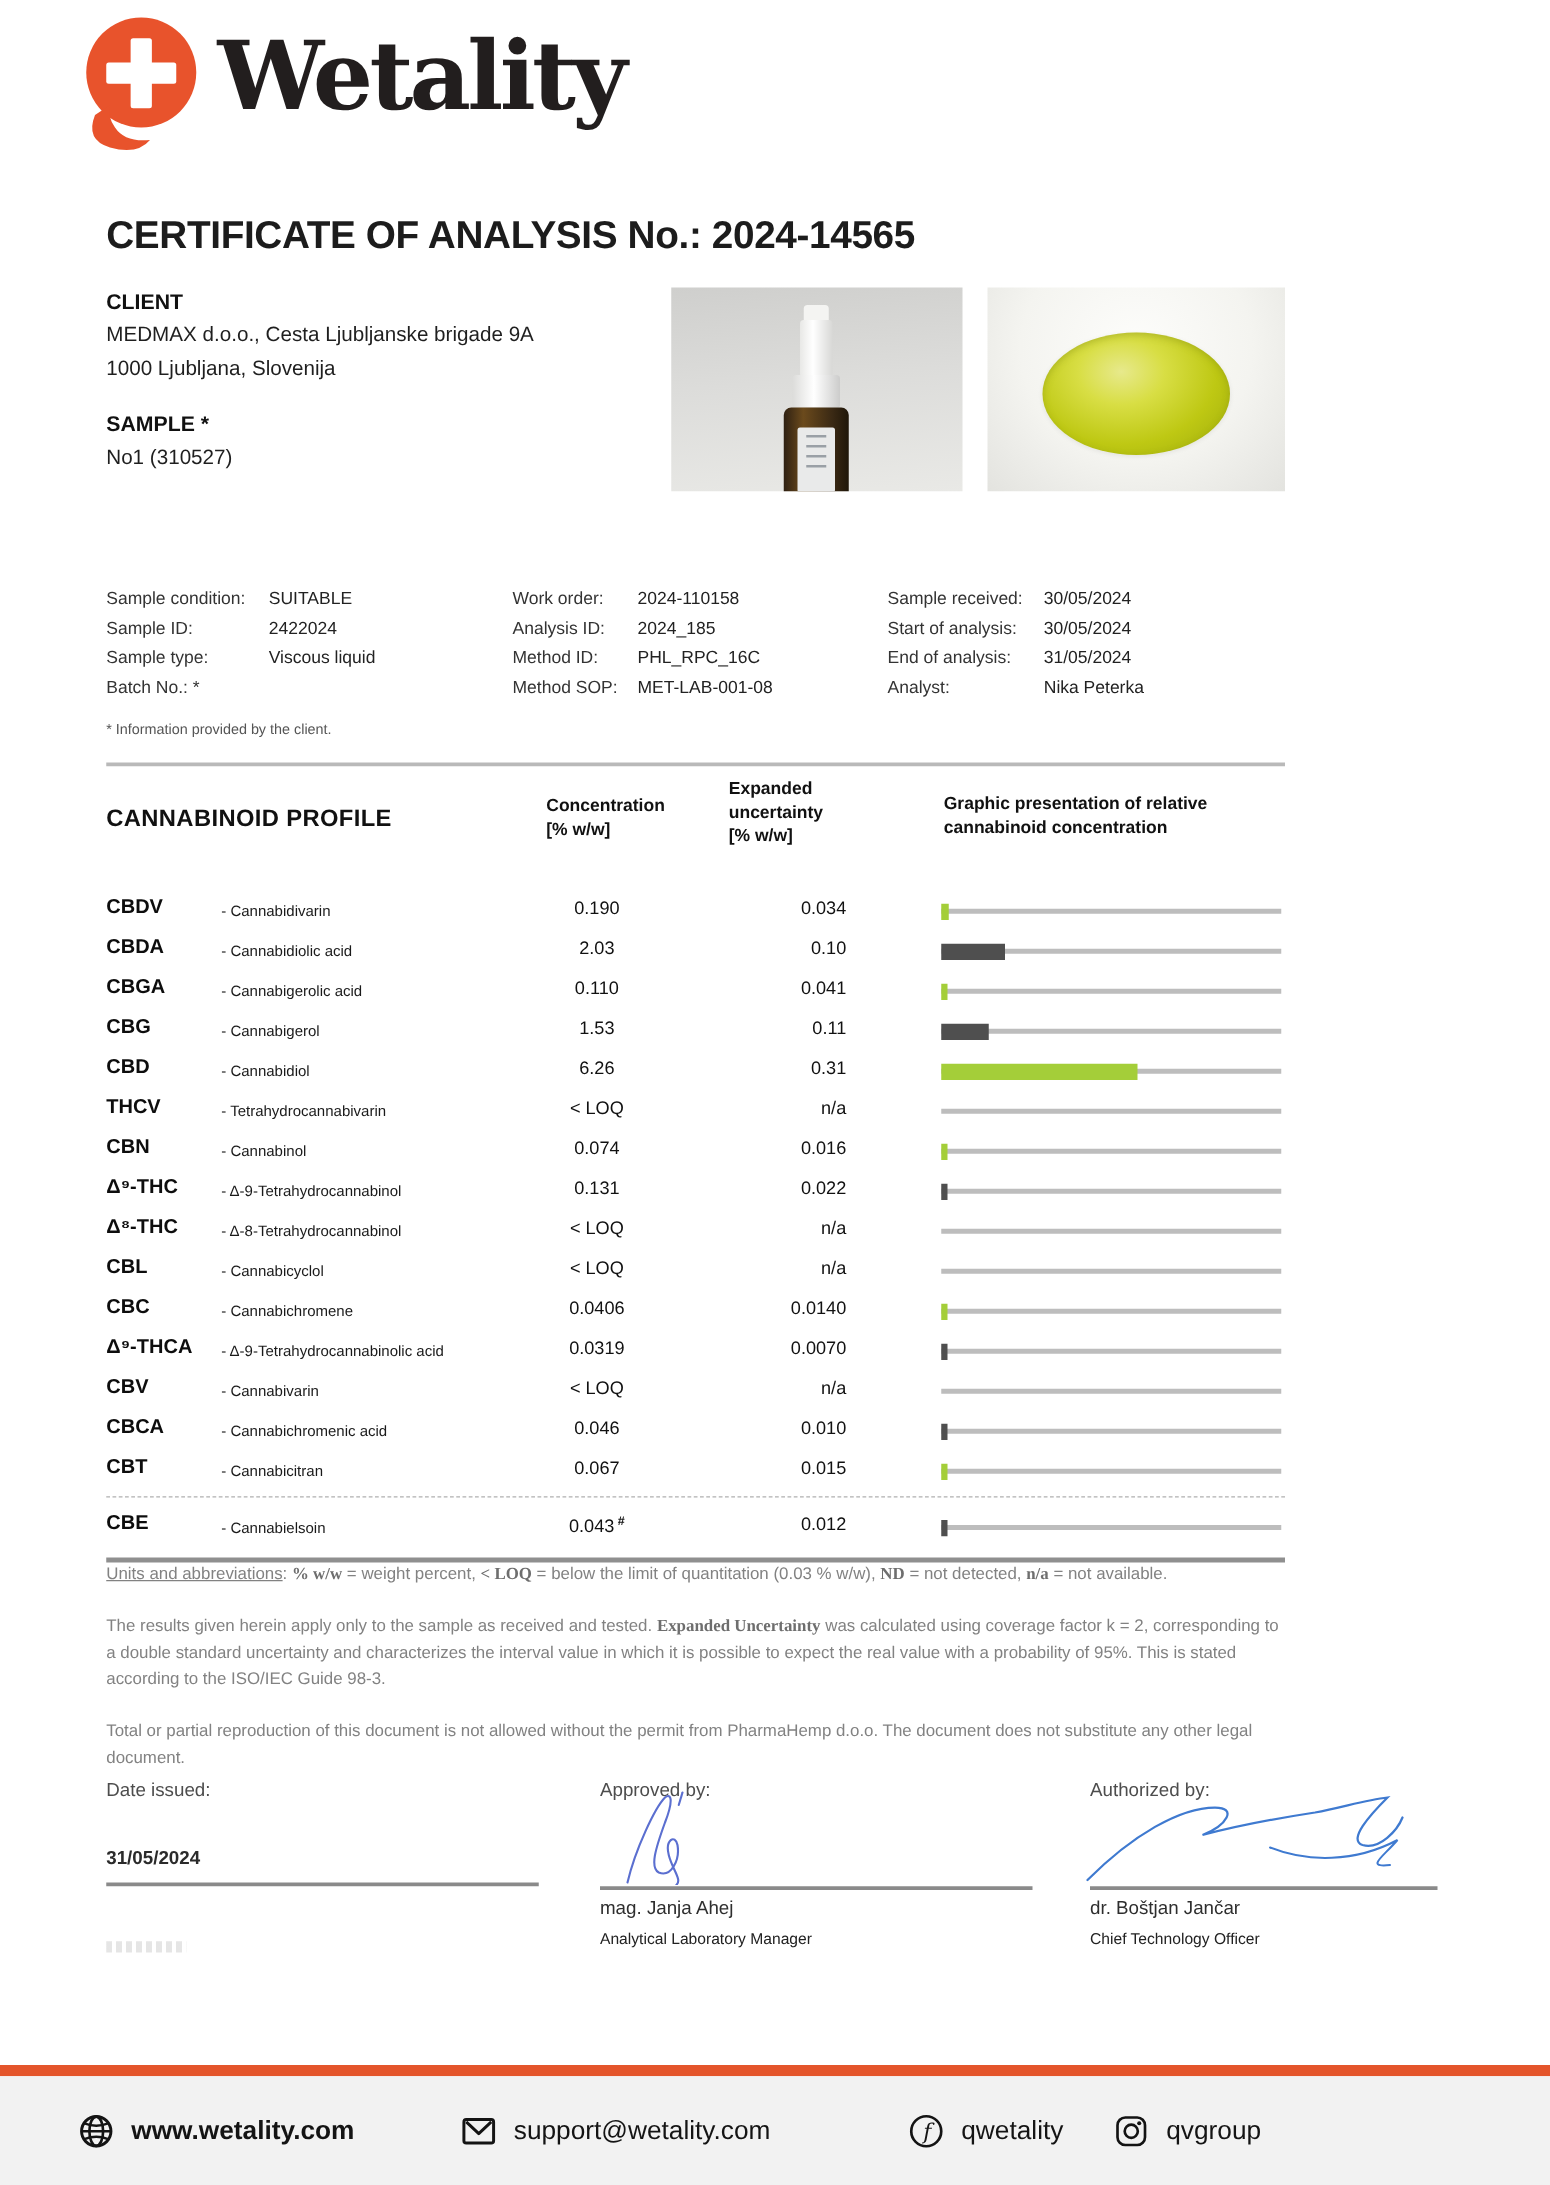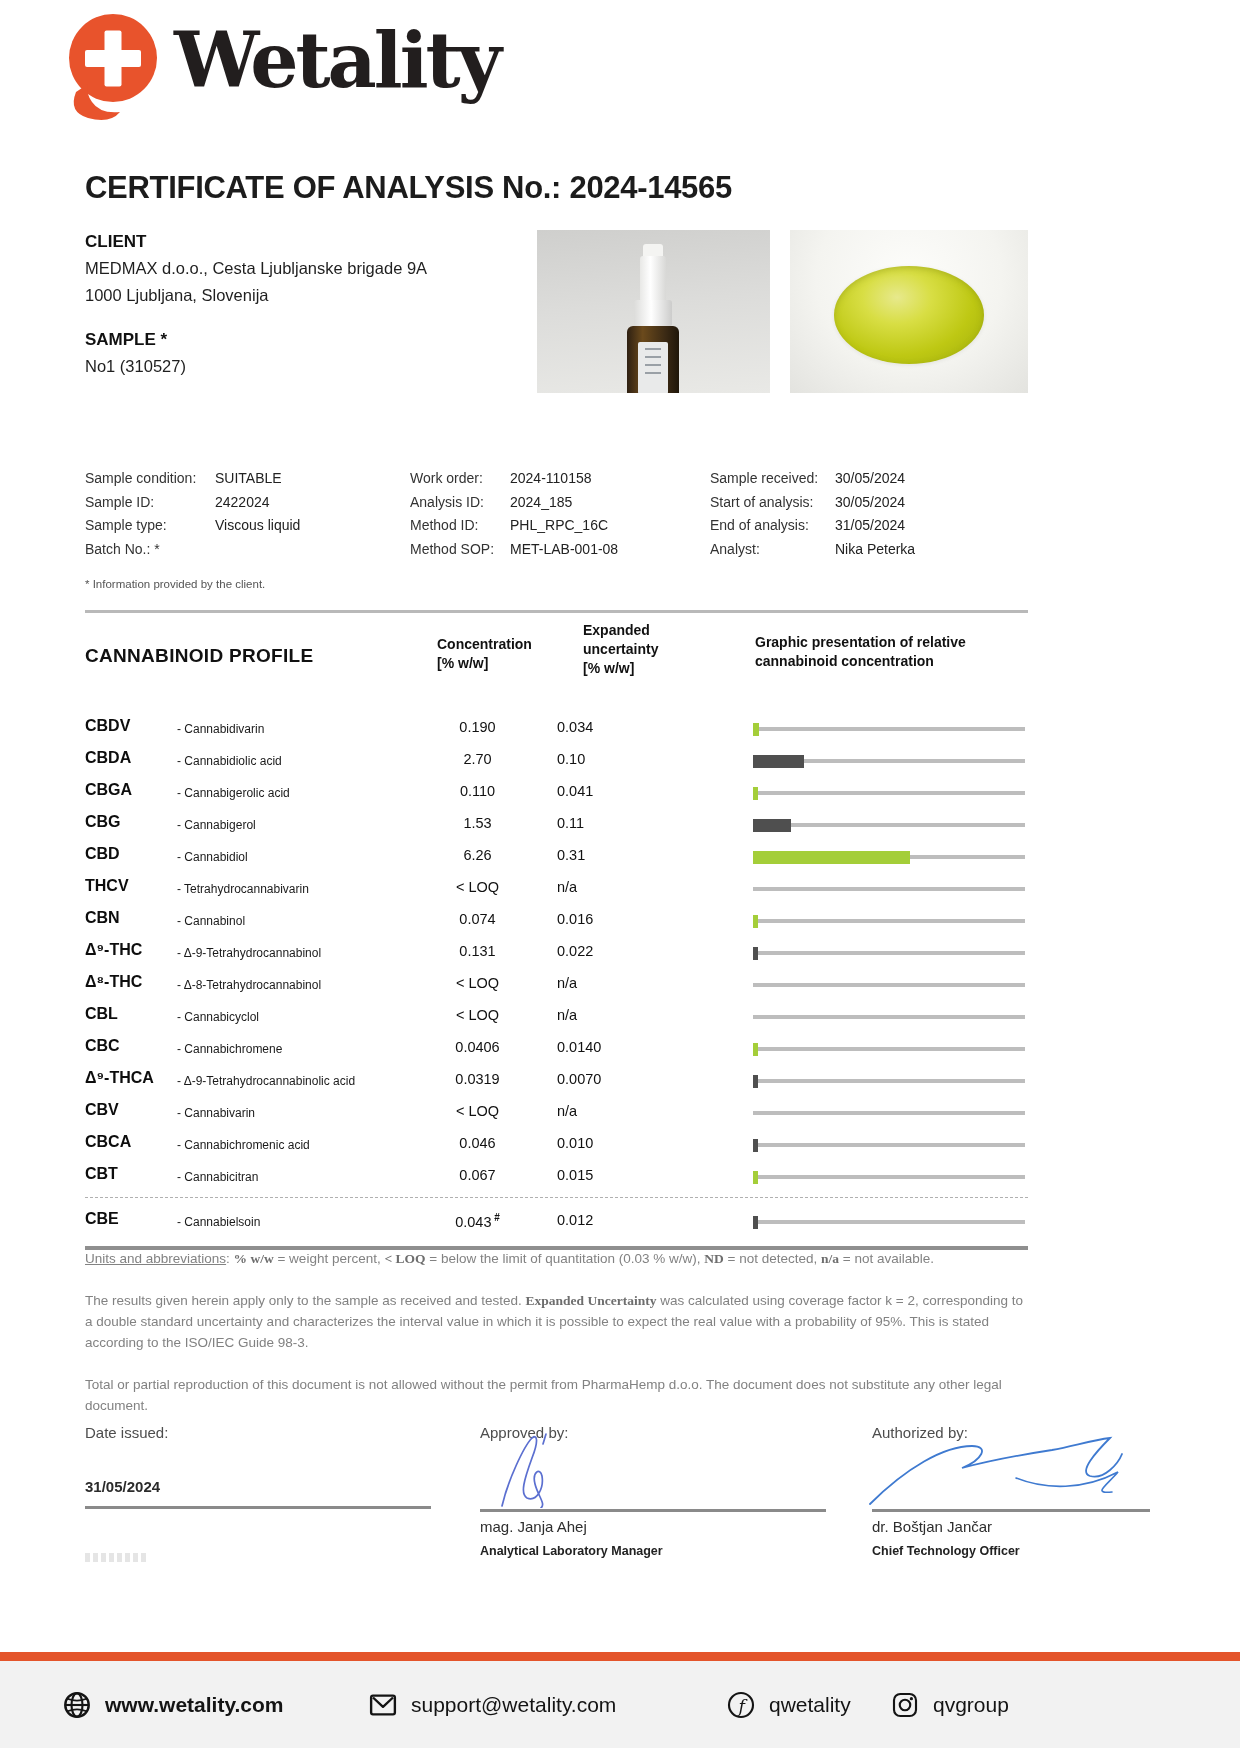--- a/index.html
+++ b/index.html
@@ -49,37 +49,37 @@
   .chead{position:relative;height:100px;}
   .chead .main-h{position:absolute;left:0;top:32px;font-size:19px;font-weight:700;color:#111;letter-spacing:.3px;}
   .chead .conc-h{position:absolute;left:352px;top:22px;font-size:14px;font-weight:700;color:#111;}
   .chead .unc-h{position:absolute;left:498px;top:8px;font-size:14px;font-weight:700;color:#111;}
   .chead .graph-h{position:absolute;left:670px;top:20px;font-size:14px;font-weight:700;color:#111;}
   .pre{white-space:pre-line;line-height:19px;}
   .p-row{position:relative;height:32px;}
   .p-row .code{position:absolute;left:0;top:4px;font-size:16px;font-weight:700;color:#0d0d0d;}
   .p-row .fullname{position:absolute;left:92px;top:9px;font-size:12px;color:#1a1a1a;}
   .p-row .conc{position:absolute;left:330px;top:6px;width:125px;text-align:center;font-size:14.5px;color:#111;}
-  .p-row .unc{position:absolute;left:472px;top:6px;width:120px;text-align:left;font-size:14.5px;color:#111;}
+  .p-row .unc{position:absolute;left:472px;top:6px;width:120px;text-align:right;font-size:14.5px;color:#111;}
   .p-row .conc sup{font-size:10px;font-weight:700;}
   .p-row .track{position:absolute;left:668px;right:3px;top:14px;height:4px;background:#bdbdbd;}
   .p-row .bar{position:absolute;left:0;top:-4.5px;height:13px;display:inline-block;}
   .row-divider{border-top:1.5px dashed #b0b0b0;margin:4px 0 8px 0;}
   .cbottom{border-top:4px solid #8f8f8f;margin-top:8px;}
 
   
   .notes{position:absolute;left:85px;top:1248px;width:945px;font-size:13.5px;color:#828282;line-height:21px;}
   .notes p{margin:0 0 21px 0;}
   .notes .b{font-weight:700;color:#6e6e6e;font-family:Liberation Serif, serif;}
   .notes .u{text-decoration:underline;}
 
   
   .sig-label{position:absolute;font-size:15px;color:#4d4d4d;}
   .sig-name{position:absolute;font-size:15px;color:#2e2e2e;}
-  .sig-role{position:absolute;font-size:12.5px;font-weight:700;color:#222;}
+  .sig-role{position:absolute;font-size:12.5px;font-weight:400;color:#222;}
   .sig-line{position:absolute;height:3px;background:#8a8a8a;}
   .sig-date{position:absolute;font-size:15px;font-weight:700;color:#2b2b2b;}
   .sig-svg{position:absolute;}
   .ghost-line{position:absolute;left:85px;top:1553px;width:64px;height:9px;opacity:.35;
               background:repeating-linear-gradient(90deg,#b5b5b5 0 5px,transparent 5px 8px);}
 
   
   .footer-stripe{position:absolute;left:0;top:1652px;width:1240px;height:9px;background:#e4552b;}
   .footer{position:absolute;left:0;top:1661px;width:1240px;height:87px;background:#f2f2f2;}
   .f-item{position:absolute;top:0;height:87px;display:flex;align-items:center;gap:13px;color:#141414;}
@@ -206,21 +206,21 @@
           <span class="fullname">- Cannabidivarin</span>
           <span class="conc">0.190</span>
           <span class="unc">0.034</span>
           <span class="track" style="background: rgb(189, 189, 189);">
             <span class="bar" style="width: 2.2%; background: rgb(164, 206, 57);"></span>
           </span>
         </div>
         <div class="p-row">
           <span class="code">CBDA</span>
           <span class="fullname">- Cannabidiolic acid</span>
-          <span class="conc">2.70</span>
+          <span class="conc">2.03</span>
           <span class="unc">0.10</span>
           <span class="track" style="background: rgb(189, 189, 189);">
             <span class="bar" style="width: 18.8%; background: rgb(79, 79, 79);"></span>
           </span>
         </div>
         <div class="p-row">
           <span class="code">CBGA</span>
           <span class="fullname">- Cannabigerolic acid</span>
           <span class="conc">0.110</span>
           <span class="unc">0.041</span>

